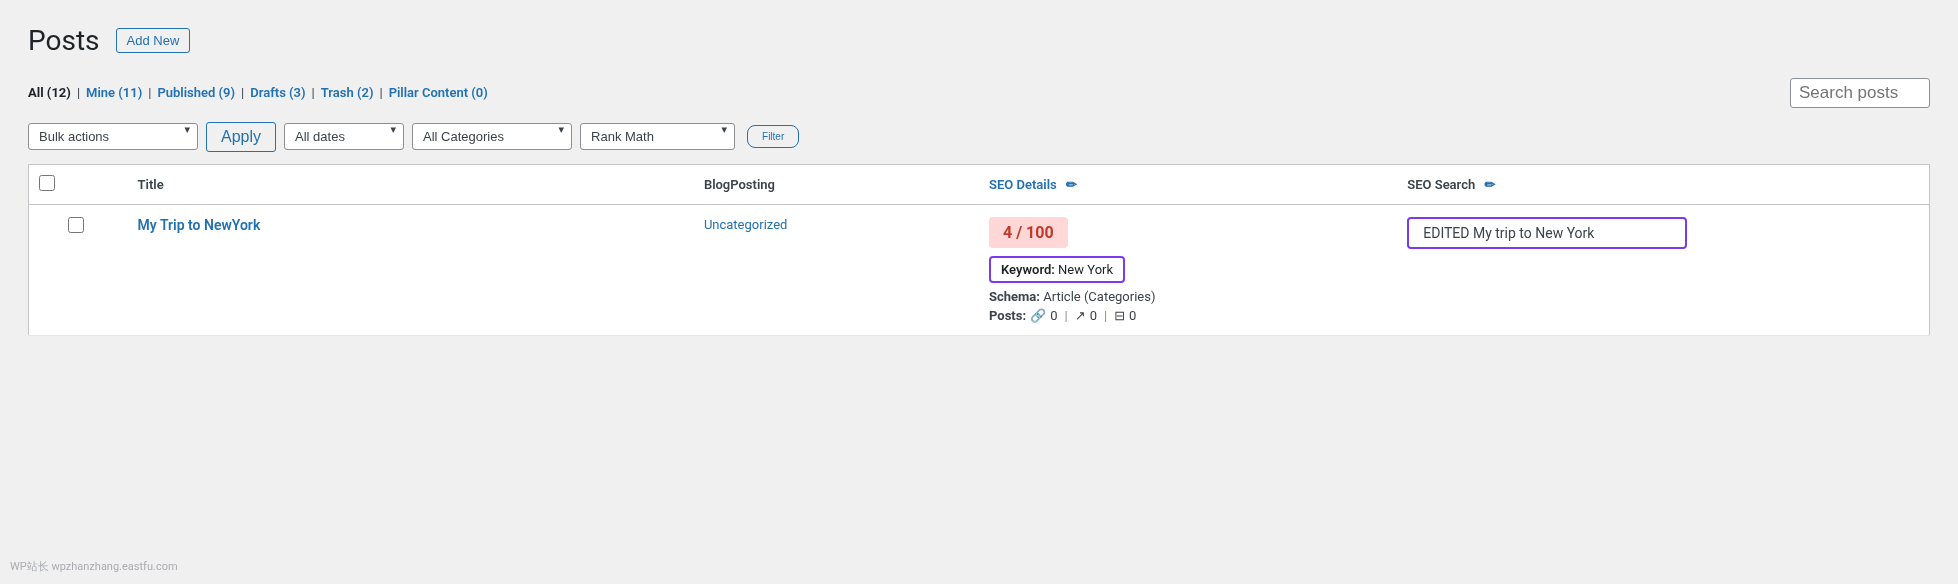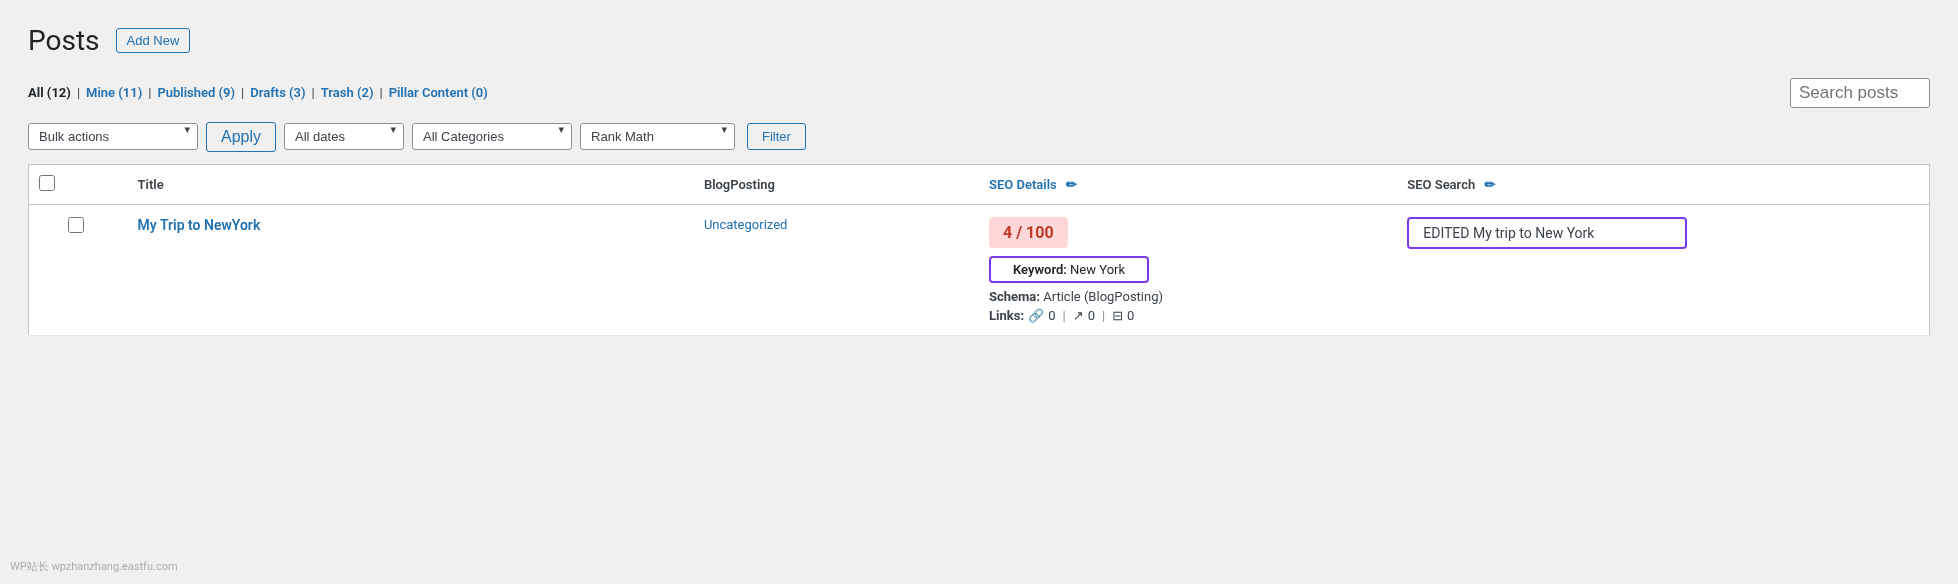--- a/index.html
+++ b/index.html
@@ -127,24 +127,24 @@
       border-radius: 3px;
       color: #2271b1;
       background: transparent;
       font-size: 16px;
       cursor: pointer;
     }
 
     .filter-btn {
       padding: 5px 14px;
       border: 1px solid #2271b1;
-      border-radius: 3px;
+      border-radius: 8px;
       color: #2271b1;
       background: transparent;
-      font-size: 13px;
+      font-size: 10px;
       cursor: pointer;
       margin-left: 4px;
     }
 
     
     .wp-list-table {
       width: 100%;
       border-collapse: collapse;
       background: #fff;
       border: 1px solid #c3c4c7;
@@ -216,21 +216,21 @@
       font-weight: 700;
       font-size: 16px;
       padding: 6px 14px;
       border-radius: 4px;
       margin-bottom: 8px;
     }
 
     .keyword-box {
       border: 2px solid #7c3aed;
       border-radius: 4px;
-      padding: 4px 22px;
+      padding: 4px 10px;
       display: inline-block;
       font-size: 13px;
       margin-bottom: 6px;
       color: #1d2327;
     }
 
     .keyword-label { font-weight: 600; }
 
     .schema-line {
       font-size: 13px;
@@ -374,24 +374,24 @@
       </td>
       <td class="col-seo">
         <div class="seo-score-badge">4 / 100</div>
         <br>
         <div class="keyword-box">
           <span class="keyword-label">Keyword:</span>
           <span>New York</span>
         </div>
         <div class="schema-line">
           <span class="schema-label">Schema:</span>
-          <span>Article (BlogPosting)</span>
+          <span>Article (Categories)</span>
         </div>
         <div class="links-line">
-          <span class="links-label">Links:</span>
+          <span class="links-label">Posts:</span>
           <span>🔗</span>
           <span>0</span>
           <span class="links-sep">|</span>
           <span>↗</span>
           <span>0</span>
           <span class="links-sep">|</span>
           <span>⊟</span>
           <span>0</span>
         </div>
       </td>

